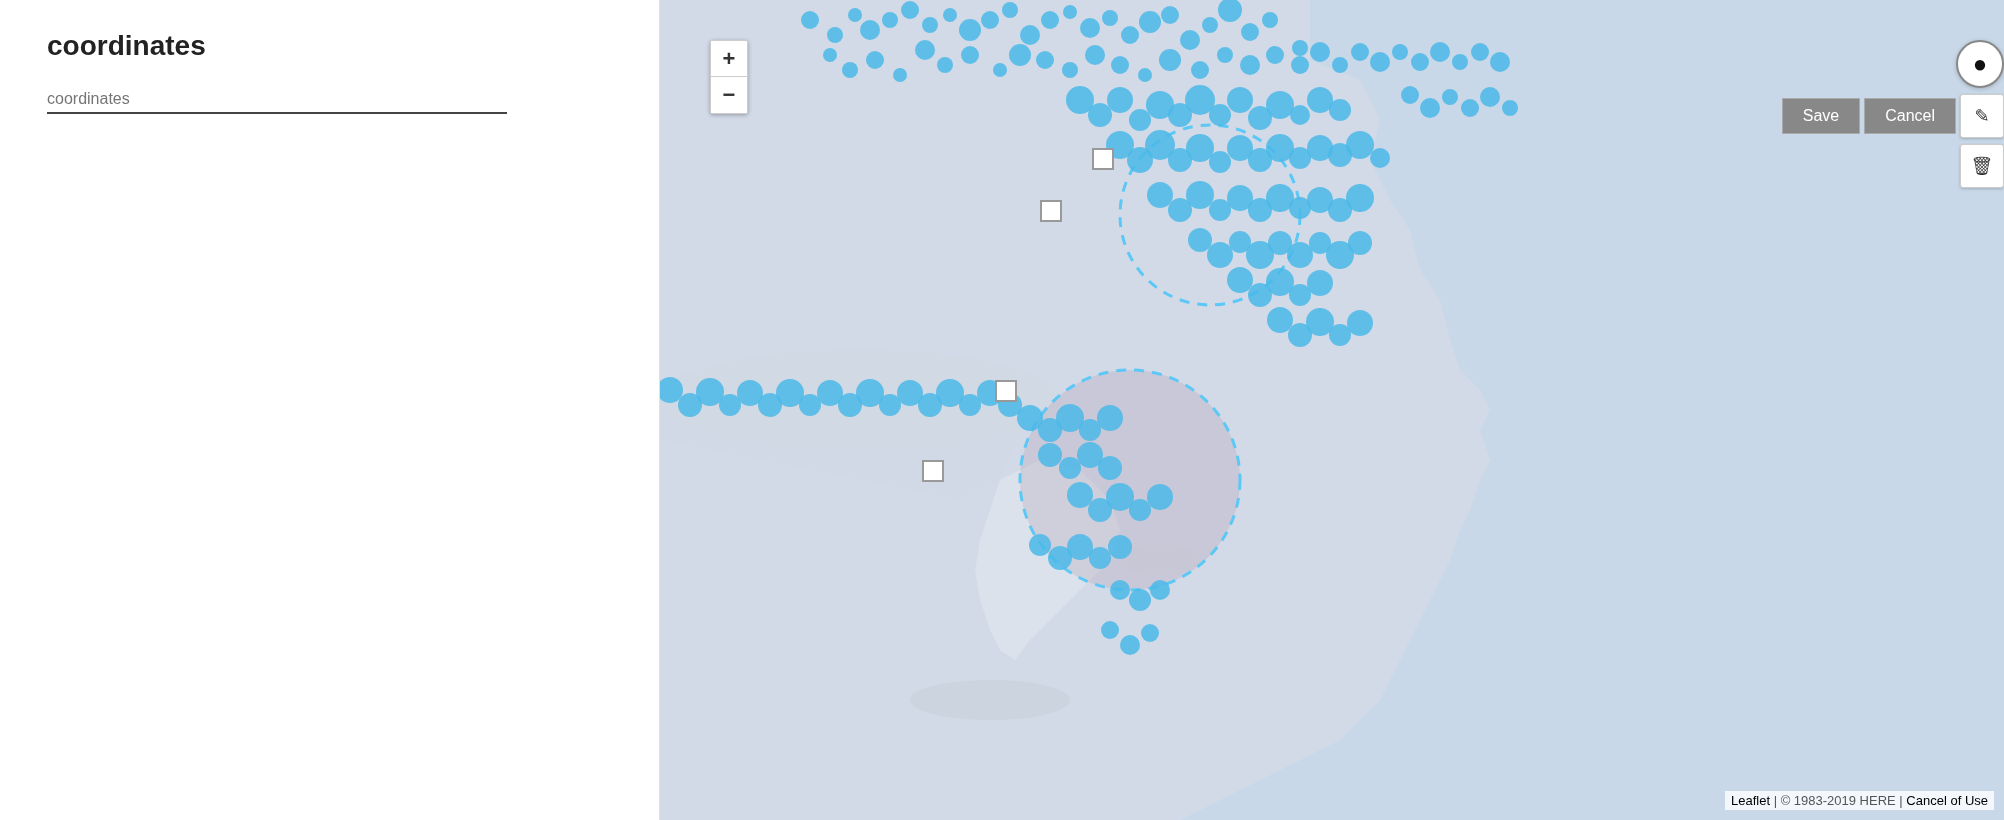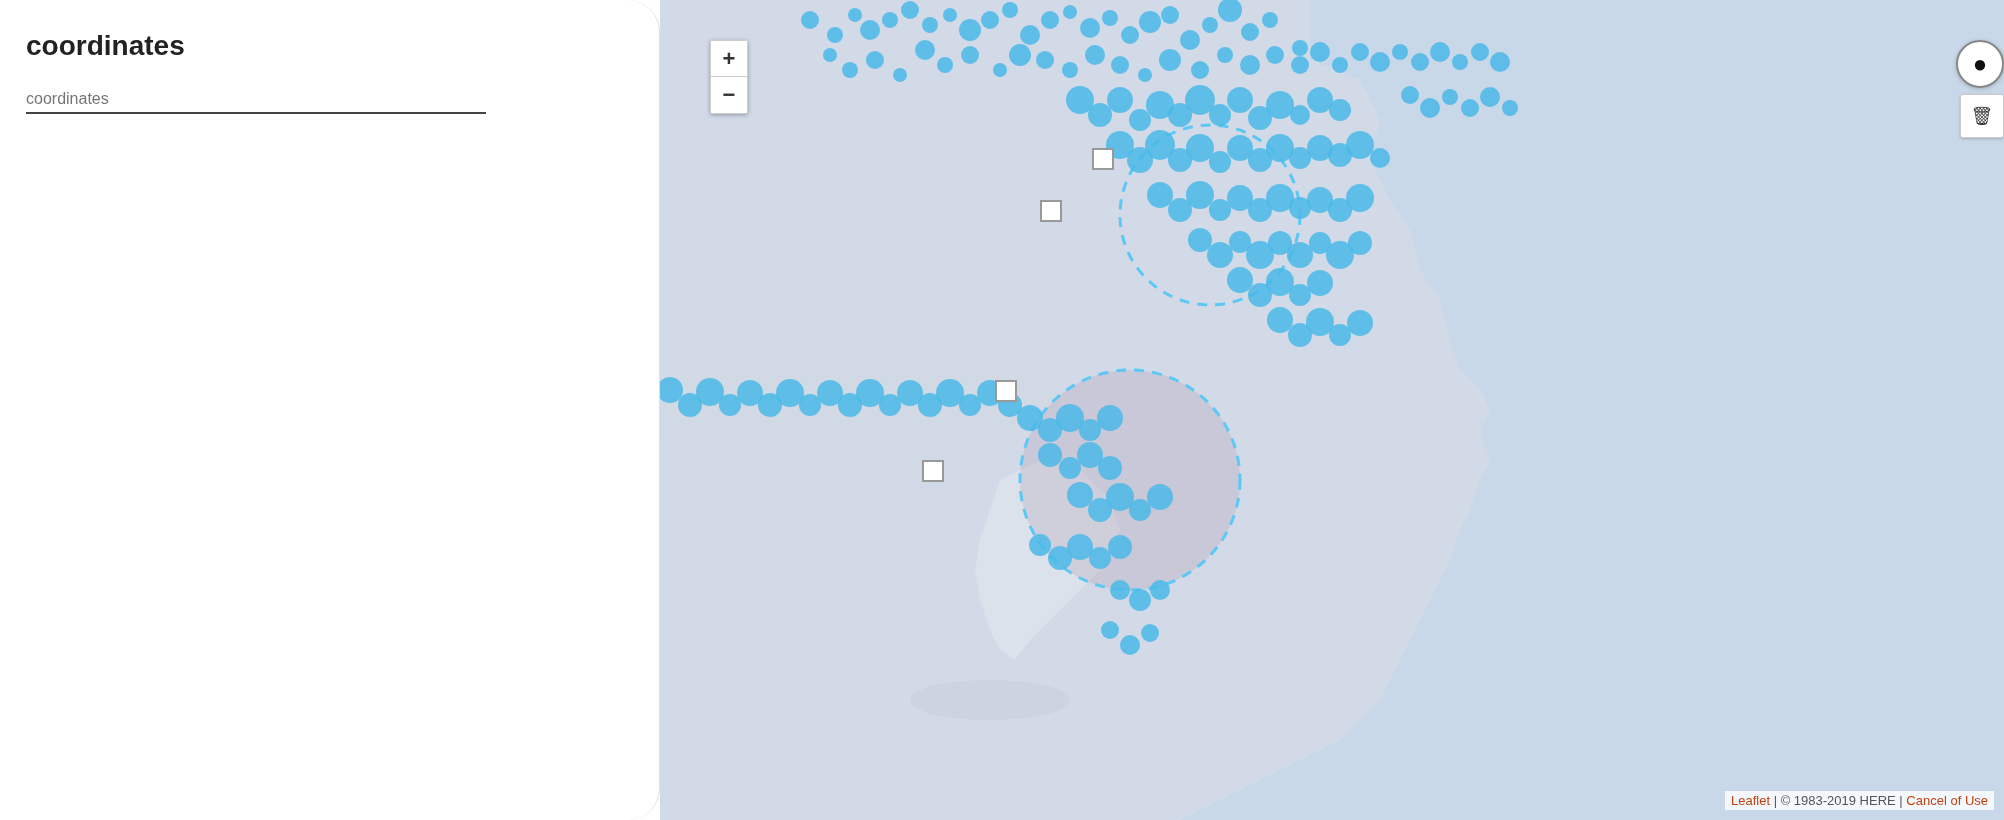--- a/index.html
+++ b/index.html
@@ -10,23 +10,22 @@
       height: 820px;
       overflow: hidden;
       background: #fff;
     }
 
     
     .left-panel {
       width: 660px;
       min-width: 660px;
       background: #fff;
-      padding: 30px 26px;
+      padding: 30px 47px;
       border-right: 1px solid #e0e0e0;
-      border-radius: 32px;
     }
     .left-panel h1 {
       font-size: 28px;
       font-weight: bold;
       color: #222;
       margin-bottom: 24px;
     }
     .input-group {
       display: flex;
       flex-direction: column;
@@ -147,21 +146,21 @@
       position: absolute;
       bottom: 10px;
       right: 10px;
       font-size: 13px;
       color: #555;
       background: rgba(255,255,255,0.8);
       padding: 2px 6px;
       z-index: 10;
     }
     .map-attribution a {
-      color: #c2410c;
+      color: #000000;
       text-decoration: none;
     }
 
     
     .dots-layer {
       position: absolute;
       top: 0; left: 0;
       width: 100%; height: 100%;
       pointer-events: none;
       z-index: 5;
@@ -388,20 +387,25 @@
   <div class="map-zoom-controls">
     <button class="zoom-btn">+</button>
     <button class="zoom-btn">−</button>
   </div>
 
   <div class="map-toolbar">
     <div class="toolbar-row">
       <div class="toolbar-circle-btn" style="font-size:24px; color:#111;">●</div>
     </div>
     <div class="toolbar-row">
+      <button class="save-btn">Save</button>
+      <button class="cancel-btn">Cancel</button>
+      <div class="toolbar-icon-btn" style="font-size:18px;">✎</div>
+    </div>
+    <div class="toolbar-row">
       <div class="toolbar-icon-btn" style="font-size:18px;">🗑</div>
     </div>
   </div>
 
   <div class="map-attribution">
     <a href="#">Leaflet</a>
     <span>| © 1983-2019 HERE |</span>
     <a href="#">Cancel of Use</a>
   </div>
 

